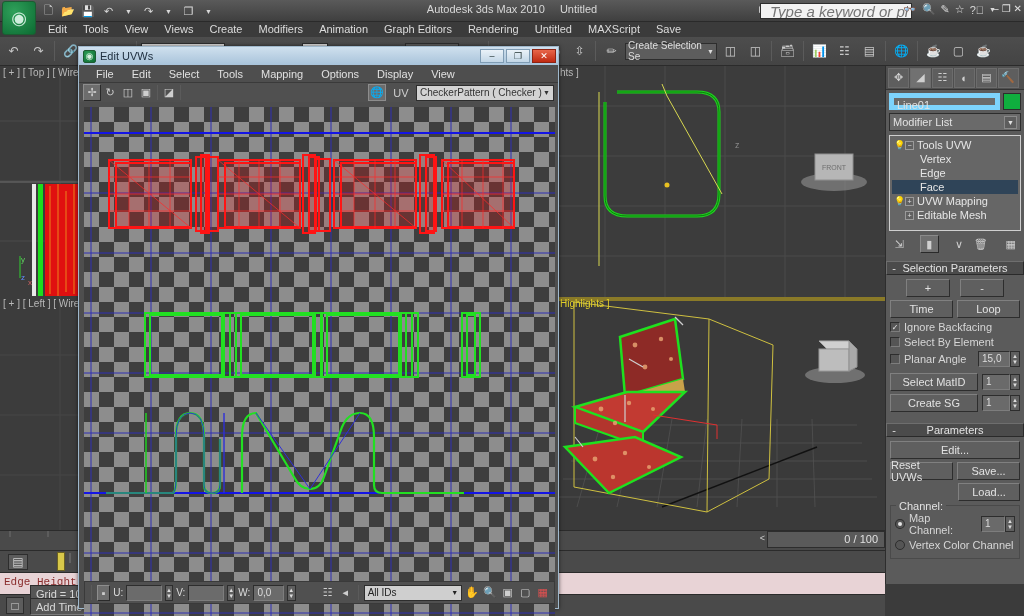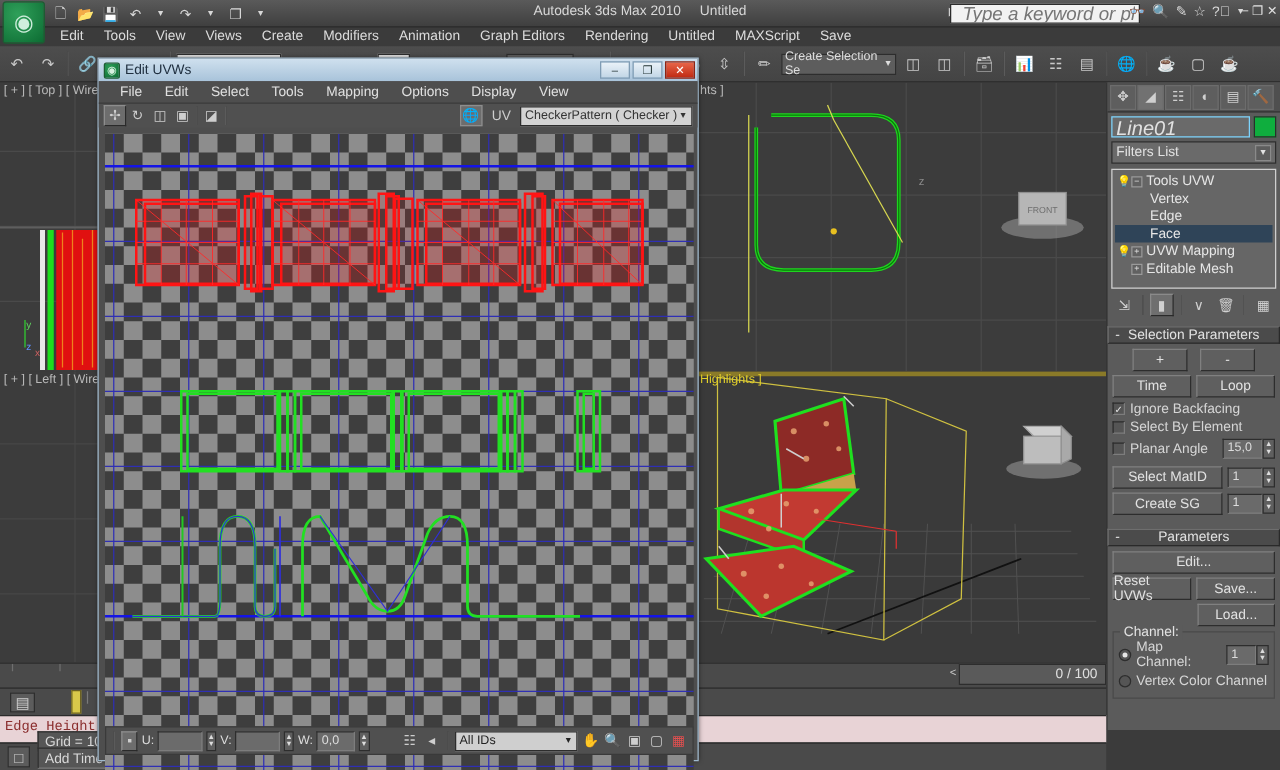--- a/index.html
+++ b/index.html
@@ -50,22 +50,22 @@
 
   
   .cpanel{ position:absolute; left:885px; top:66px; width:139px; height:518px;
     background:#5b5b5b; border-left:1px solid #2d2d2d; }
   .cptabs{ display:flex; height:24px; align-items:center; padding-left:2px; gap:1px;
     background:#4f4f4f; border-bottom:1px solid #333; }
   .cptab{ width:21px; height:20px; display:flex; align-items:center; justify-content:center;
     color:#cfcfcf; font-size:11px; border:1px solid #6c6c6c; background:#5e5e5e; }
   .cptab.sel{ background:#717171; }
   .namerow{ display:flex; align-items:center; gap:3px; padding:3px; }
-  .namefield{ flex:1; height:17px; background:#6a6a6a; border:1px solid #7dd3fc;
-    color:#e2e2e2; font-size:16px; padding:1px 3px;font-style:italic; }
+  .namefield{ flex:1; height:17px; background:#6a6a6a; border:5px solid #7dd3fc;
+    color:#e2e2e2; font-size:11px; padding:1px 3px; }
   .colorswatch{ width:18px; height:17px; background:#0fae3e; border:1px solid #2d2d2d; }
   .modlist{ margin:0 3px; height:18px; background:#6a6a6a; border:1px solid #2d2d2d;
     display:flex; align-items:center; padding:0 3px; font-size:11px; color:#e2e2e2; }
   .modlist .cv{ margin-left:auto; width:13px; height:13px; background:#5d5d5d;
     border:1px solid #8a8a8a; display:flex; align-items:center; justify-content:center; font-size:7px; }
   .stack{ margin:4px 3px 0 3px; height:96px; background:#666; border:1px solid #cfcfcf; padding:2px; overflow:hidden;}
   .srow{ display:flex; align-items:center; height:14px; font-size:11px; color:#e6e6e6; padding-left:2px; }
   .srow.sel{ background:#2f4458; }
   .bulb{ width:11px; display:inline-block; text-align:center; font-size:9px; color:#e8e8b0; }
   .pm{ width:9px; height:9px; border:1px solid #9a9a9a; background:#616161; display:inline-block;
@@ -431,21 +431,21 @@
       <div class="cptab">▤</div>
       <div class="cptab">🔨</div>
     </div>
 
     <div class="namerow">
       <div class="namefield">Line01</div>
       <div class="colorswatch"></div>
     </div>
 
     <div class="modlist">
-      <span>Filters List</span>
+      <span>Modifier List</span>
       <span class="cv">▼</span>
     </div>
 
     <div class="stack">
       <div class="srow">
         <span class="bulb">💡</span>
         <span class="pm">−</span>
         <span>Tools UVW</span>
       </div>
       <div class="srow" style="padding-left:28px">

